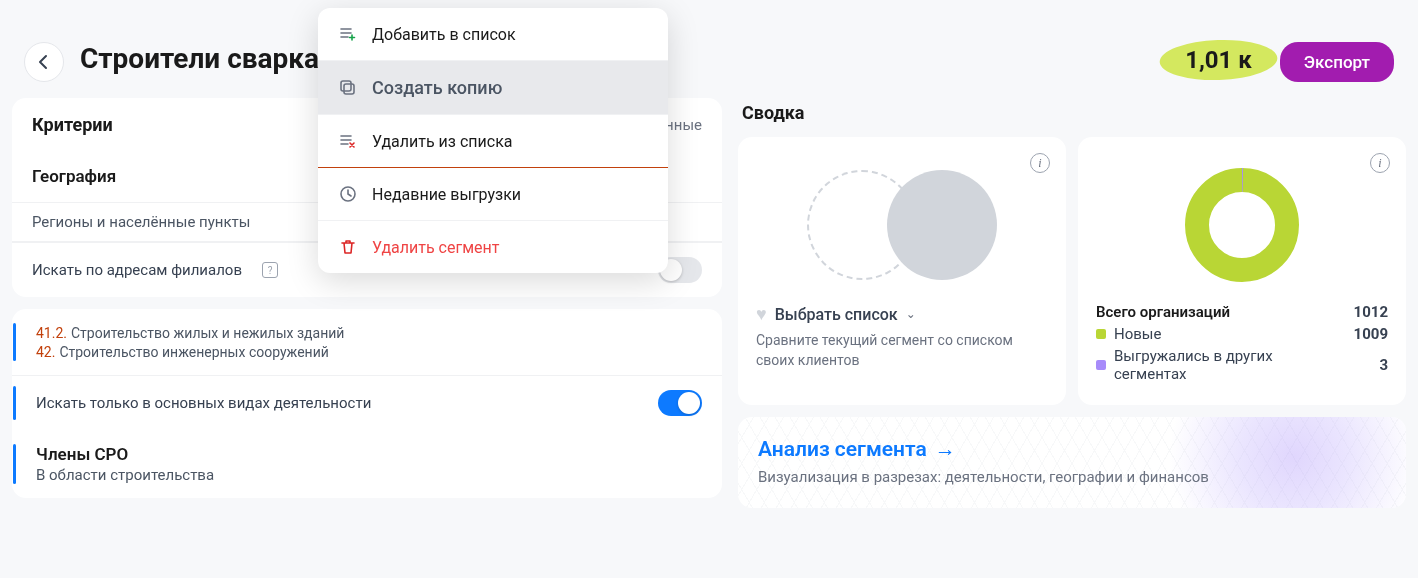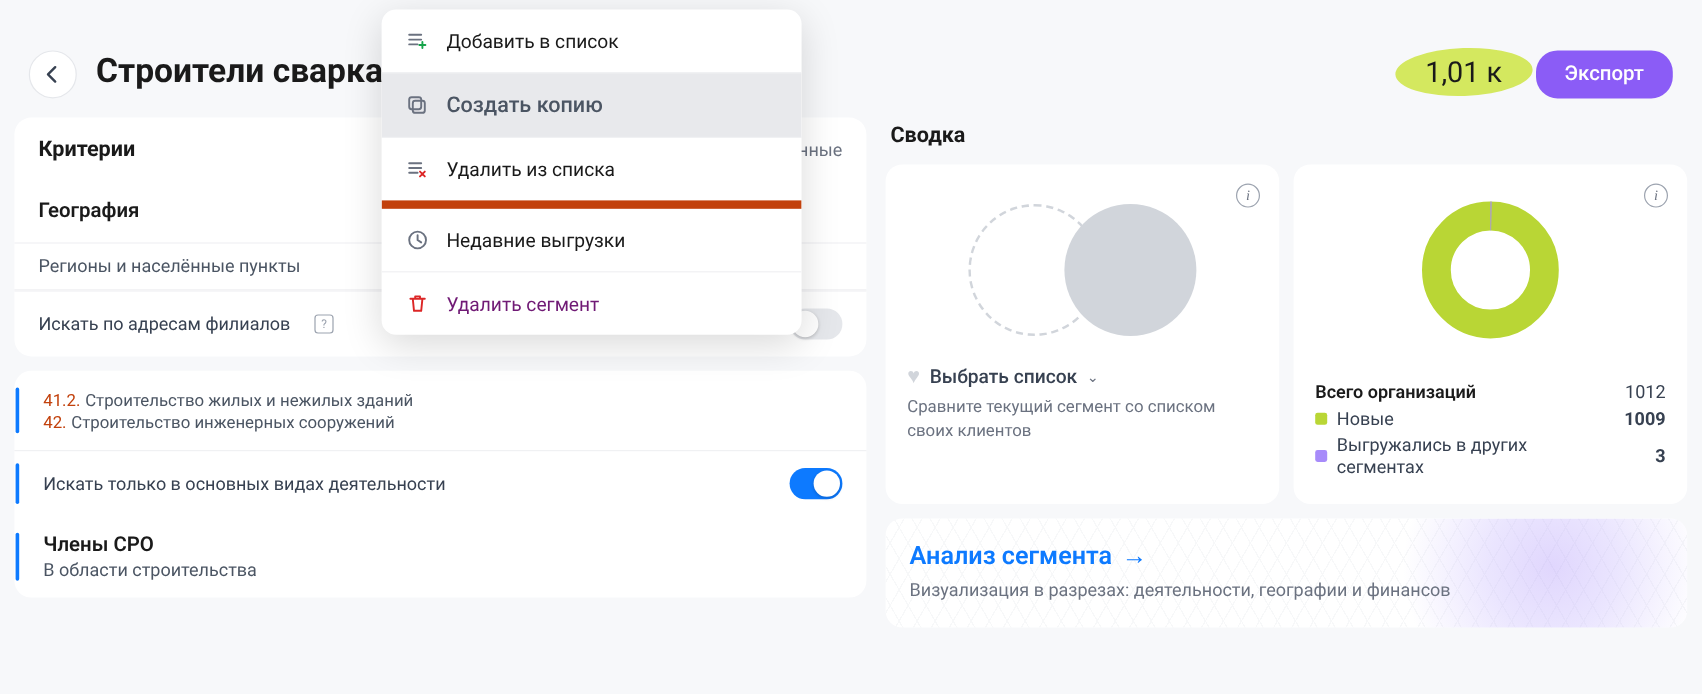--- a/index.html
+++ b/index.html
@@ -1,22 +1,22 @@
 <!DOCTYPE html>
 <html><head>
 <meta charset="utf-8">
 <style>
 *{margin:0;padding:0;box-sizing:border-box;font-family:-apple-system,BlinkMacSystemFont,"Segoe UI",Roboto,sans-serif}
 body{background:#f7f8fa;width:1418px;height:578px;overflow:hidden;color:#1a1a1a}
 .header{display:flex;align-items:flex-start;padding:42px 24px 16px;gap:16px}
 .back-btn{width:40px;height:40px;border-radius:50%;background:#fff;border:1px solid #e5e7eb;display:flex;align-items:center;justify-content:center;cursor:pointer}
 .title{font-size:28px;font-weight:700;flex:1}
-.count{font-size:24px;font-weight:400;color:#1a1a1a;padding:4px 12px;position:relative}
+.count{font-size:24px;font-weight:700;color:#1a1a1a;padding:4px 12px;position:relative}
 .count::before{content:"";position:absolute;inset:-2px -8px;background:#d4e85f;border-radius:50%;z-index:-1;transform:rotate(-2deg) scaleX(1.1)}
-.export-btn{background:#8b5cf6;color:#fff;border:none;padding:10px 24px;border-radius:18px;font-size:17px;font-weight:500;cursor:pointer}
+.export-btn{background:#a21caf;color:#fff;border:none;padding:10px 24px;border-radius:18px;font-size:17px;font-weight:500;cursor:pointer}
 .main{display:flex;gap:16px;padding:0 12px}
 .left{flex:1;min-width:0}
 .right{width:668px}
 .card{background:#fff;border-radius:14px;margin-bottom:12px;position:relative}
 .card-header{display:flex;align-items:center;padding:16px 20px;border-bottom:1px solid transparent}
 .card-title{font-size:18px;font-weight:700;flex:1}
 .changed{font-size:15px;color:#6b7280;position:absolute;right:20px;top:18px}
 .section{padding:14px 20px;border-bottom:1px solid #f0f1f3}
 .section:last-child{border-bottom:none}
 .section-title{font-size:17px;font-weight:600;margin-bottom:2px}
@@ -28,43 +28,43 @@
 .toggle::after{content:"";position:absolute;width:22px;height:22px;background:#fff;border-radius:50%;top:2px;left:2px;box-shadow:0 1px 3px rgba(0,0,0,.2)}
 .toggle.on{background:#0d7aff}
 .toggle.on::after{left:20px}
 .indicator{position:absolute;left:1px;top:14px;bottom:14px;width:3px;background:#0d7aff;border-radius:2px}
 .okved-code{color:#c2410c;font-size:14px}
 .okved-text{color:#4b5563;font-size:14px}
 .menu{position:absolute;top:8px;left:318px;width:350px;background:#fff;border-radius:12px;box-shadow:0 8px 32px rgba(0,0,0,.15);z-index:100;overflow:hidden}
 .menu-item{display:flex;align-items:center;gap:14px;padding:16px 20px;font-size:16px;cursor:pointer;border-bottom:1px solid #f0f1f3}
 .menu-item:last-child{border-bottom:none}
 .menu-item.active{background:#e8e9ec;font-size:18px;font-weight:500;color:#4b5563}
-.menu-item.danger{color:#701a75}
+.menu-item.danger{color:#ef4444}
 .menu-icon{width:20px;height:20px;display:flex;align-items:center;justify-content:center;color:#6b7280}
 .menu-item.danger .menu-icon{color:#dc2626}
 .summary-grid{display:flex;gap:12px}
 .summary-card{flex:1;background:#fff;border-radius:14px;padding:18px;position:relative}
 .info-icon{position:absolute;top:16px;right:16px;width:20px;height:20px;border:1.5px solid #9ca3af;border-radius:50%;display:flex;align-items:center;justify-content:center;font-size:12px;font-style:italic;color:#6b7280;font-family:serif;cursor:pointer}
 .venn{height:140px;display:flex;align-items:center;justify-content:center;position:relative}
 .venn-circle{width:110px;height:110px;border-radius:50%;position:absolute}
 .venn-circle.dashed{border:2px dashed #d1d5db;left:50%;transform:translateX(-95px)}
 .venn-circle.solid{background:#d1d5db;left:50%;transform:translateX(-15px)}
 .select-list{display:flex;align-items:center;gap:8px;font-size:16px;font-weight:500;color:#374151;cursor:pointer;margin-top:8px}
 .heart{color:#d1d5db;font-size:18px}
 .chev{color:#6b7280;font-size:12px}
 .compare-text{font-size:14px;color:#6b7280;margin-top:6px;line-height:1.4}
 .donut{height:140px;display:flex;align-items:center;justify-content:center}
 .donut svg{transform:rotate(-90deg)}
-.stats{margin-top:23px}
+.stats{margin-top:8px}
 .stat-row{display:flex;align-items:center;justify-content:space-between;font-size:15px;margin-bottom:4px}
 .stat-label{display:flex;align-items:center;gap:8px;color:#374151}
 .stat-dot{width:10px;height:10px;border-radius:2px}
 .stat-val{font-weight:700;color:#374151}
 .stat-row.total .stat-label{font-weight:600;color:#1a1a1a}
-.stat-row.total .stat-val{font-weight:400}
+.stat-row.total .stat-val{font-weight:700}
 .analysis{background:#fff;border-radius:14px;padding:20px;margin-top:12px;display:flex;align-items:center;justify-content:space-between;gap:20px;position:relative;overflow:hidden}
 .analysis-title{color:#0d7aff;font-size:21px;font-weight:600;display:flex;align-items:center;gap:8px;margin-bottom:6px}
 .analysis-sub{font-size:15px;color:#6b7280;line-height:1.4}
 .map-visual{width:280px;height:100px;position:absolute;right:0;top:0;opacity:.35;background:radial-gradient(circle at 60% 40%, #a78bfa 0%, #c4b5fd 30%, transparent 70%)}
 .hex-pattern{position:absolute;inset:0;background-image:repeating-linear-gradient(60deg,transparent,transparent 12px,#e5e7eb 12px,#e5e7eb 13px),repeating-linear-gradient(-60deg,transparent,transparent 12px,#e5e7eb 12px,#e5e7eb 13px);opacity:.3}
 .sphere-section{position:relative;padding:14px 20px 14px 24px}
 </style>
 </head>
 <body>
 
@@ -194,21 +194,21 @@
   </div>
   <div class="menu-item active">
     <span class="menu-icon">
         <svg width="18" height="18" viewBox="0 0 18 18" fill="none">
           <rect x="5" y="5" width="10" height="10" rx="2" stroke="#6b7280" stroke-width="1.6"></rect>
           <rect x="2" y="2" width="10" height="10" rx="2" stroke="#6b7280" stroke-width="1.6"></rect>
         </svg>
       </span>
     <span>Создать копию</span>
   </div>
-  <div class="menu-item" style="border-bottom:7px solid #c2410c">
+  <div class="menu-item" style="border-bottom:1px solid #c2410c">
     <span class="menu-icon">
         <svg width="18" height="18" viewBox="0 0 18 18">
           <path d="M2 4h10M2 8h10M2 12h7" stroke="#6b7280" stroke-width="1.6" stroke-linecap="round"></path>
           <path d="M11 11l4 4M15 11l-4 4" stroke="#dc2626" stroke-width="1.6" stroke-linecap="round"></path>
         </svg>
       </span>
     <span>Удалить из списка</span>
   </div>
   <div class="menu-item">
     <span class="menu-icon">

